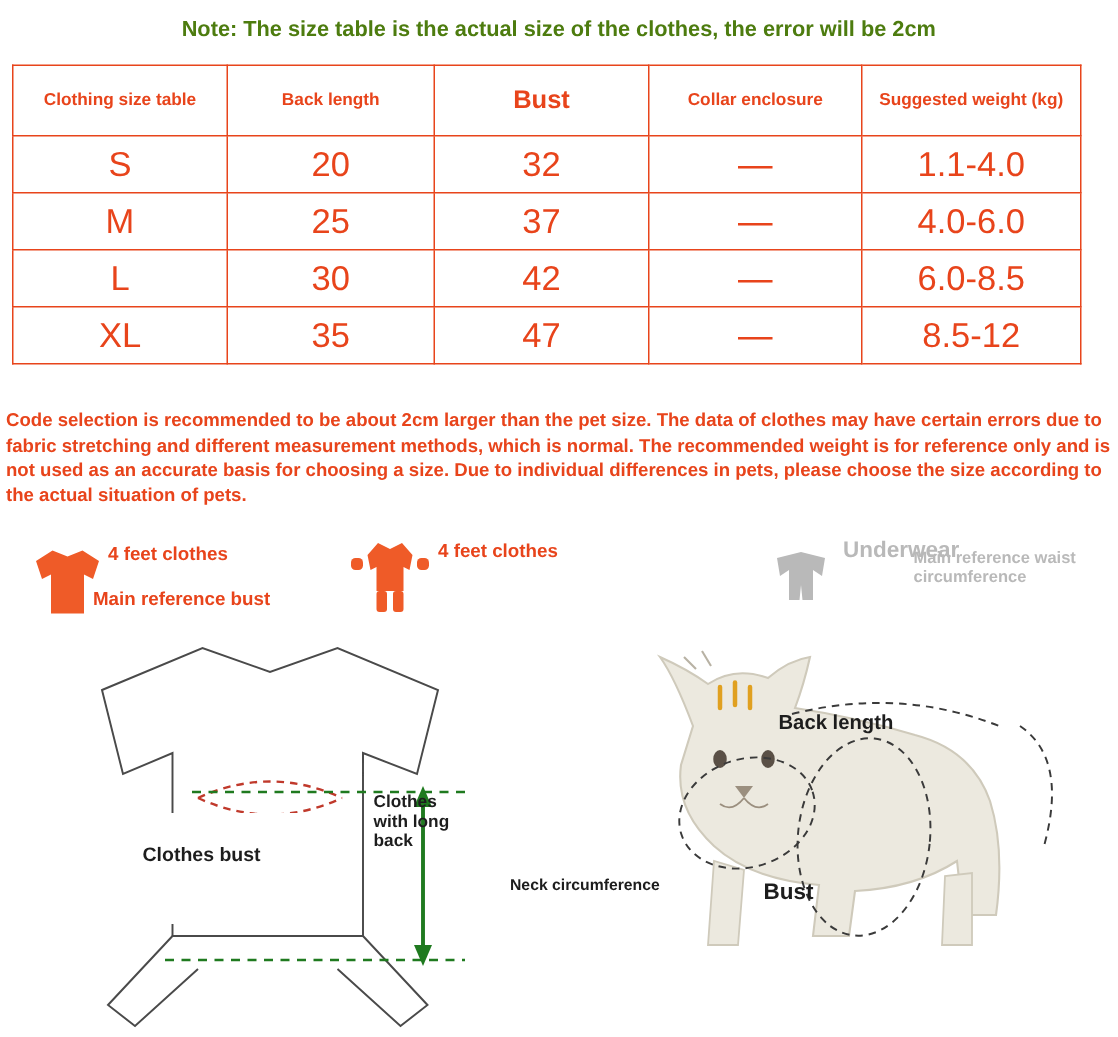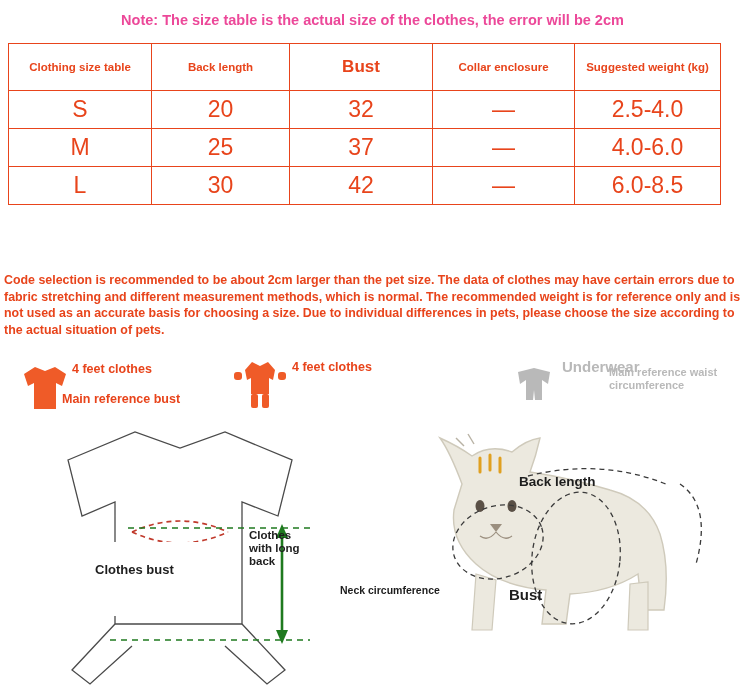--- a/index.html
+++ b/index.html
@@ -9,21 +9,21 @@
     background: #ffffff;
     font-family: "Liberation Sans", sans-serif;
     overflow: hidden;
   }
   .page { position: relative; width: 745px; height: 691px; }
 
   
   .note {
     position: absolute; top: 12px; left: 0; width: 745px;
     text-align: center;
-    color: #ec4899;
+    color: #4d7c0f;
     font-size: 14.5px;
     font-weight: bold;
   }
 
   
   .table-wrap {
     position: absolute; top: 43px; left: 8px;
     width: 712px;
   }
   table.size {
@@ -114,35 +114,42 @@
           <th>Collar enclosure</th>
           <th>Suggested weight (kg)</th>
         </tr>
       </thead>
       <tbody>
         <tr>
           <td>S</td>
           <td>20</td>
           <td>32</td>
           <td>—</td>
-          <td>2.5-4.0</td>
+          <td>1.1-4.0</td>
         </tr>
         <tr>
           <td>M</td>
           <td>25</td>
           <td>37</td>
           <td>—</td>
           <td>4.0-6.0</td>
         </tr>
         <tr>
           <td>L</td>
           <td>30</td>
           <td>42</td>
           <td>—</td>
           <td>6.0-8.5</td>
+        </tr>
+        <tr>
+          <td>XL</td>
+          <td>35</td>
+          <td>47</td>
+          <td>—</td>
+          <td>8.5-12</td>
         </tr>
       </tbody>
     </table>
   </div>
 
   <div class="para">Code selection is recommended to be about 2cm larger than the pet size. The data of clothes may have certain errors due to fabric stretching and different measurement methods, which is normal. The recommended weight is for reference only and is not used as an accurate basis for choosing a size. Due to individual differences in pets, please choose the size according to the actual situation of pets.</div>
 
   <div class="legend">
 
     <div class="item" style="left:18px; top:6px;">

